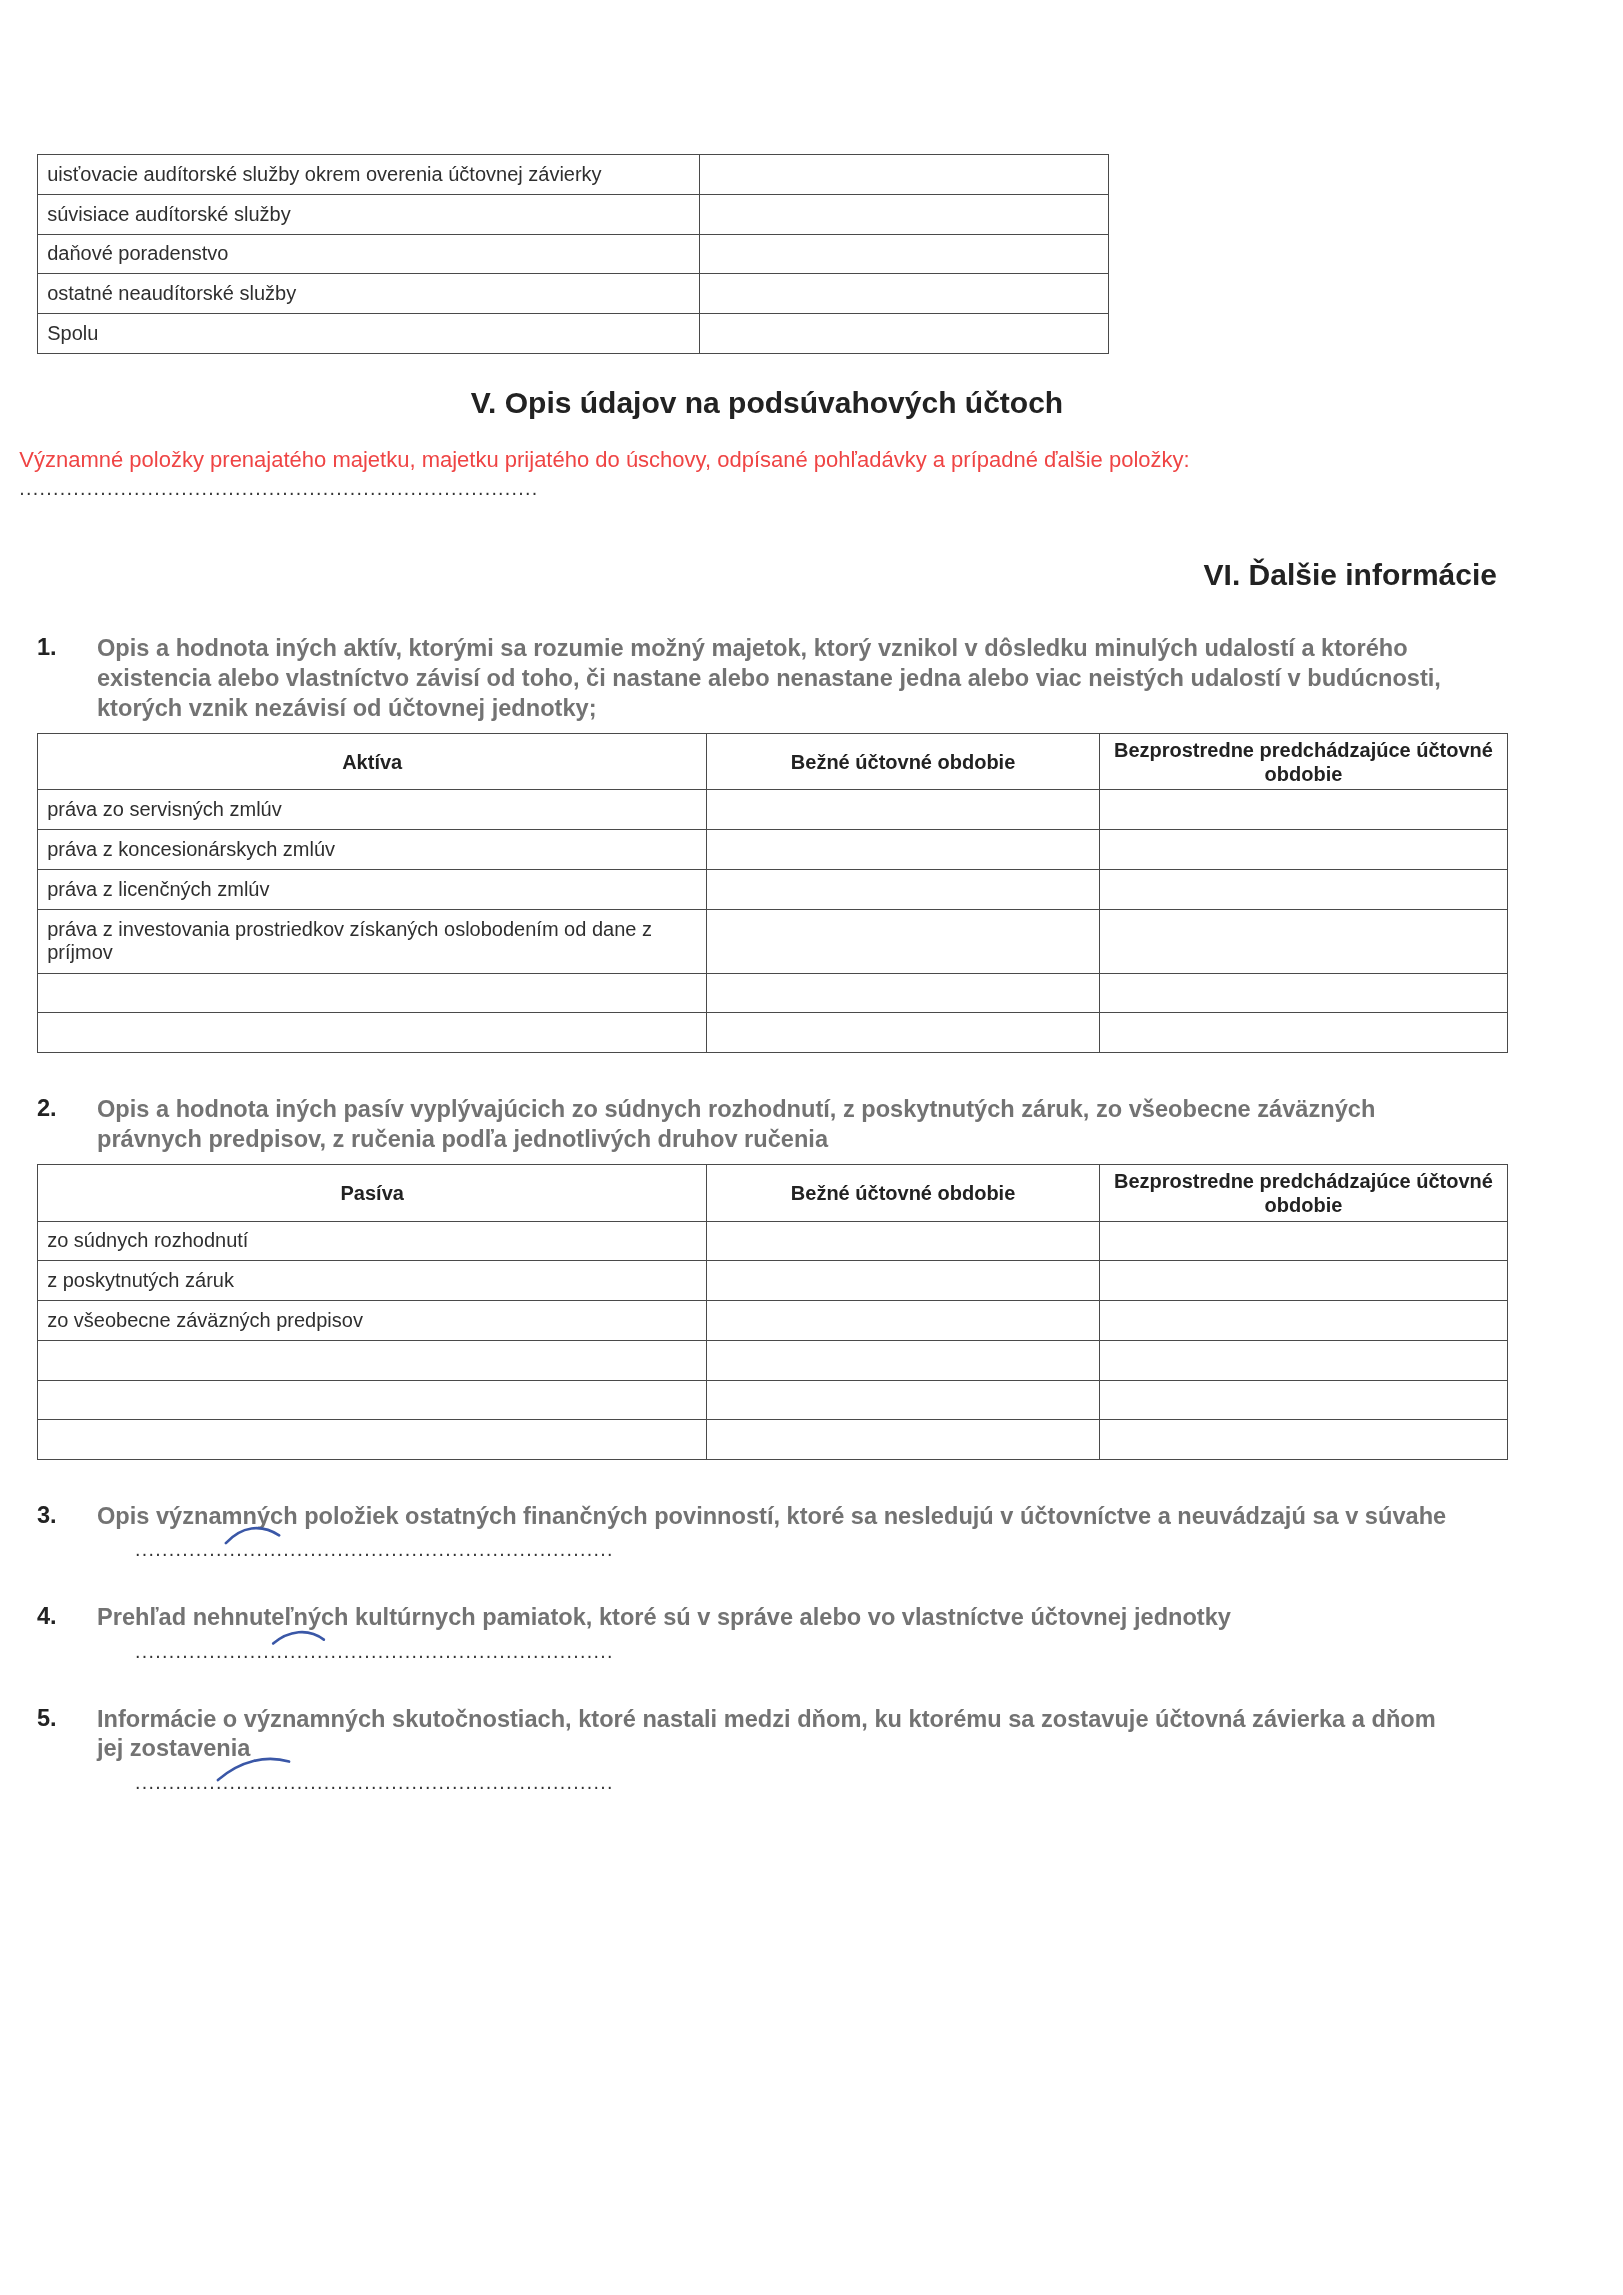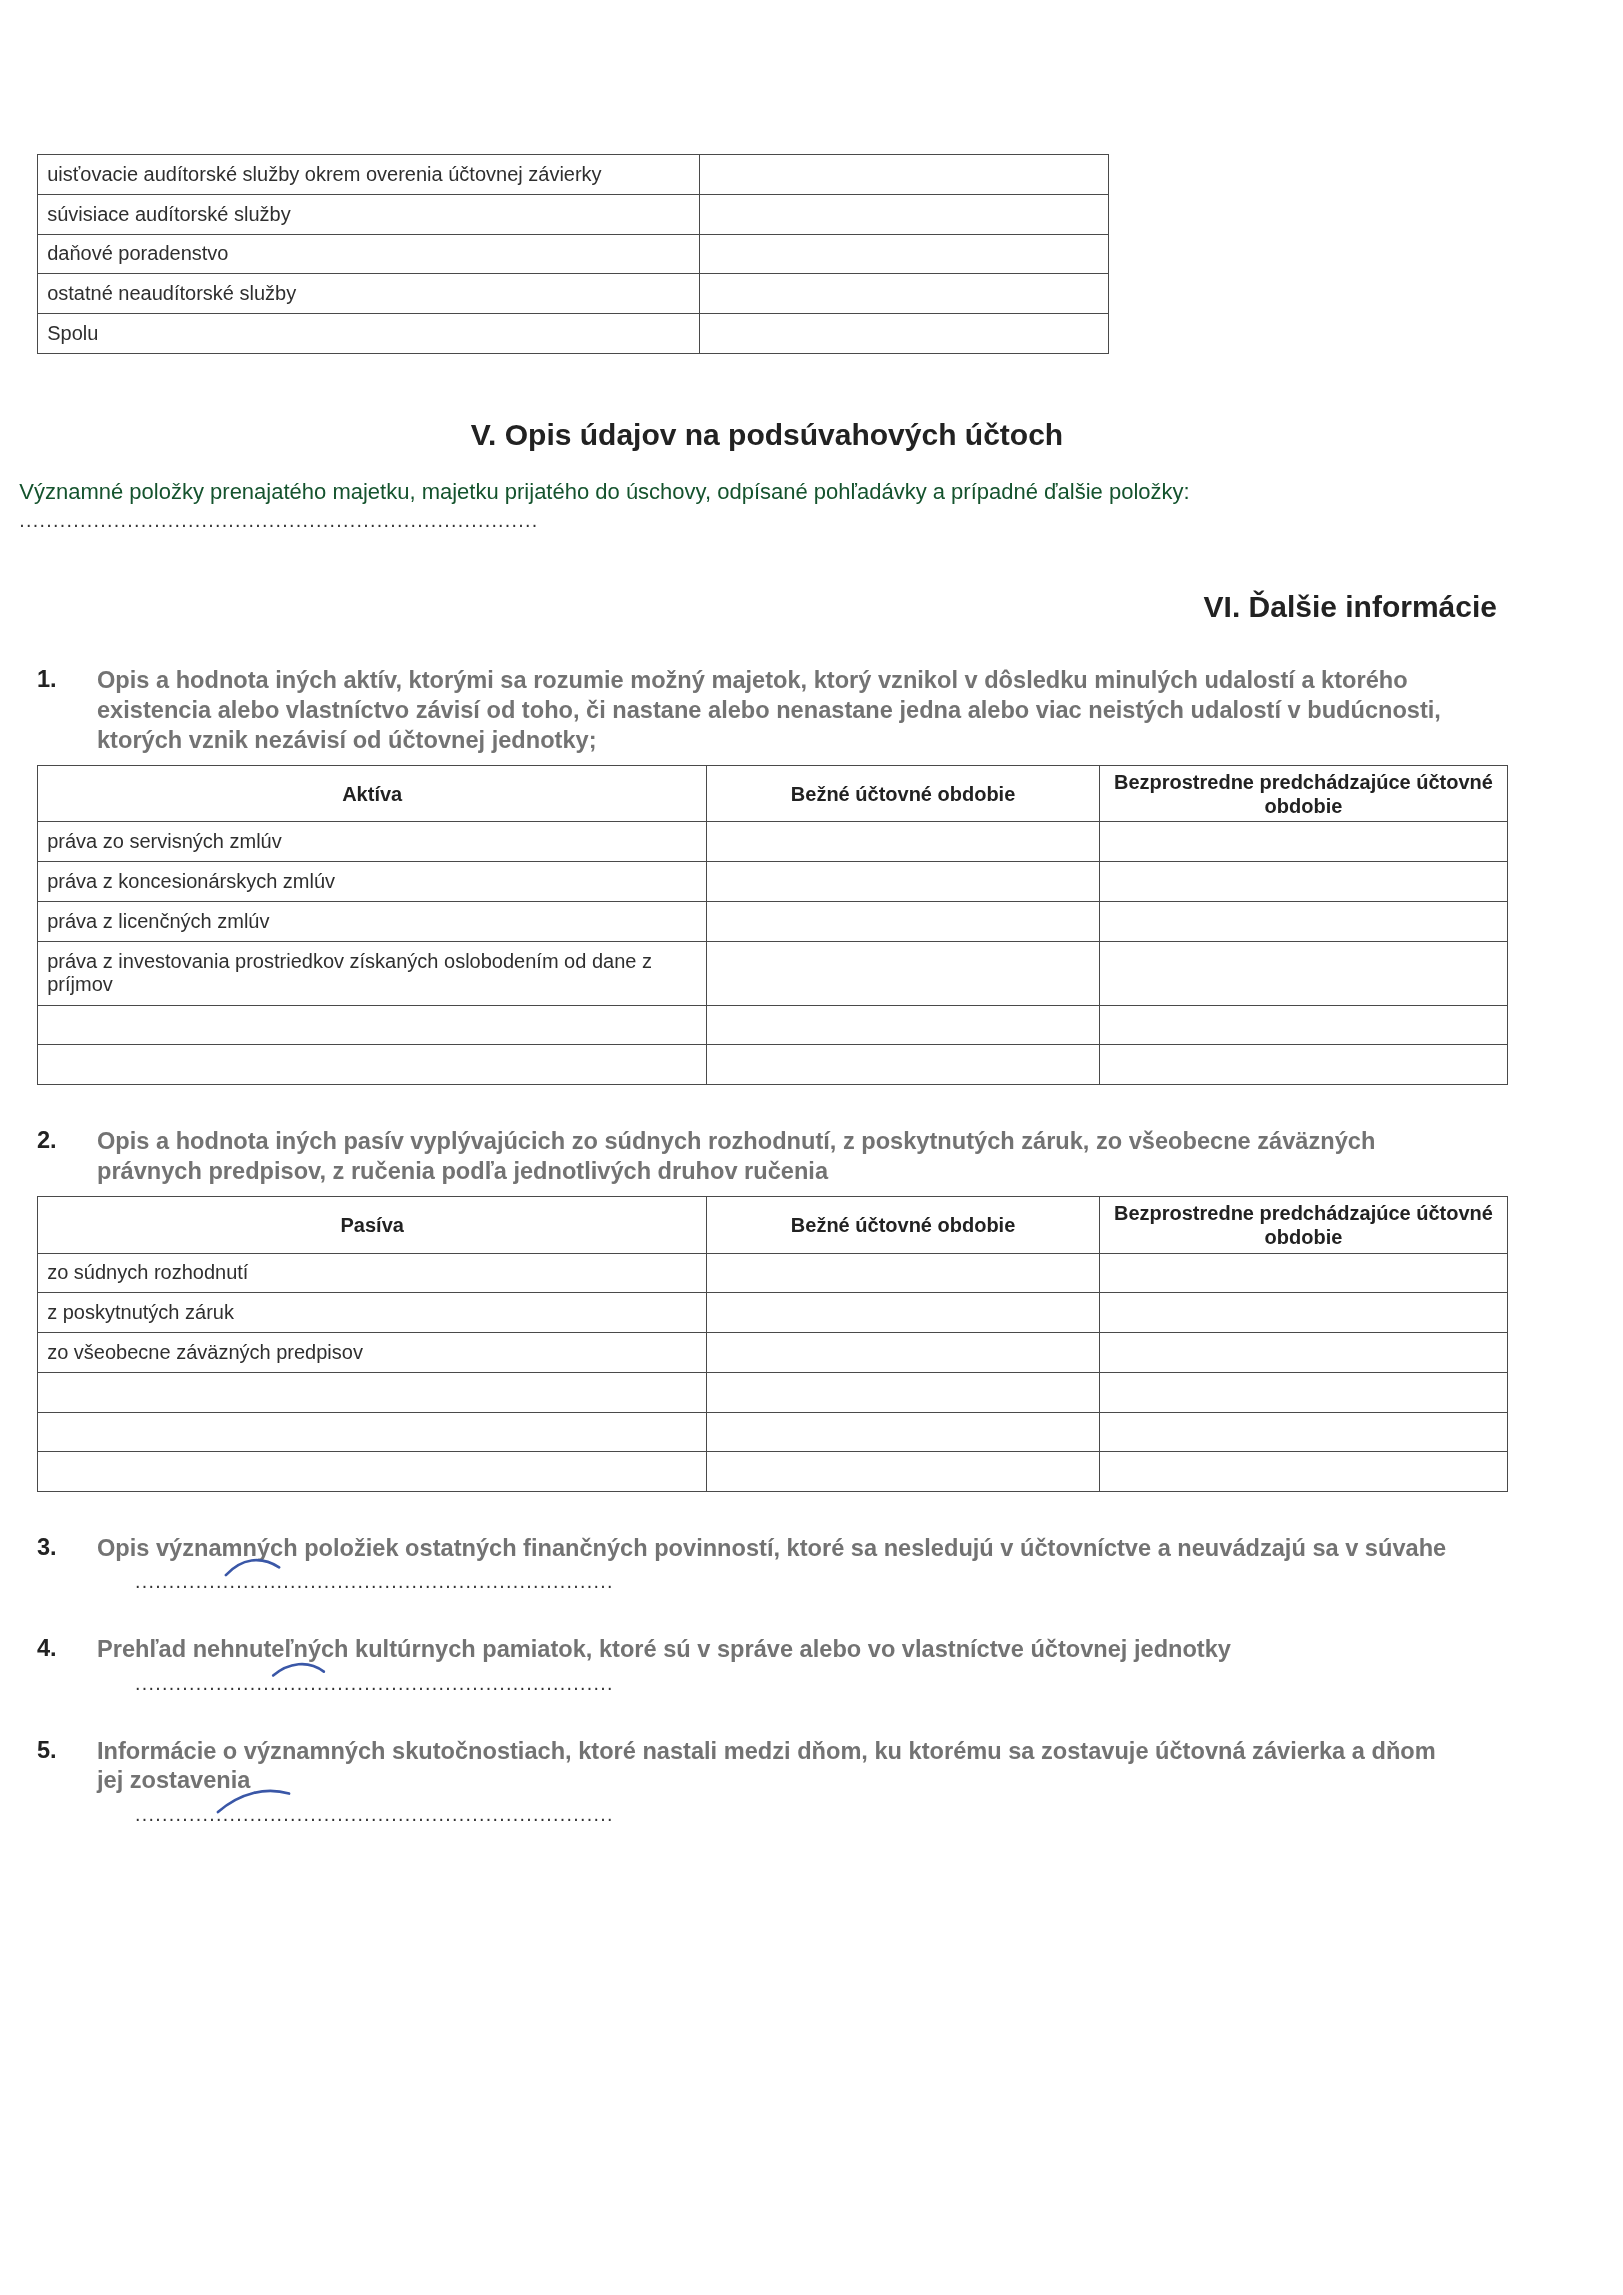--- a/index.html
+++ b/index.html
@@ -43,29 +43,29 @@
   .audit-table .col-label { width: 643px; }
   .audit-table .col-value { width: 389px; }
 
   .section-title {
     width: 1460px;
     text-align: center;
     font-size: 30px;
     font-weight: bold;
     color: #222;
   }
-  .title-v { margin-top: 64px; }
+  .title-v { margin-top: 32px; }
   .title-vi { margin-top: 58px; text-align: right; }
 
   .intro-text {
     margin-top: 27.5px;
     margin-left: -17.7px;
     width: 1479px;
     font-size: 22px;
-    color: #14532d;
+    color: #ef4444;
   }
   .dots-line {
     font-size: 19.6px;
     letter-spacing: 1.3px;
     color: #333;
     margin-top: 3.9px;
     margin-left: -17.7px;
     white-space: nowrap;
     overflow: hidden;
   }

